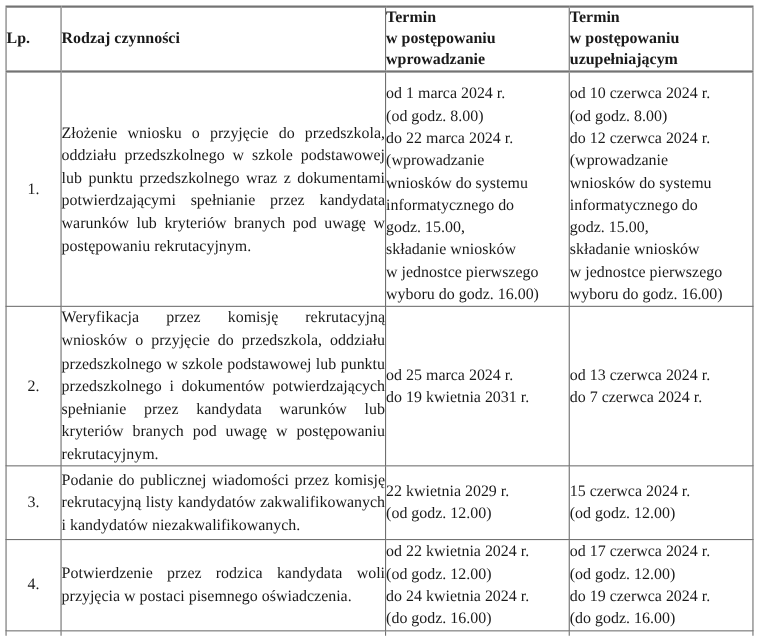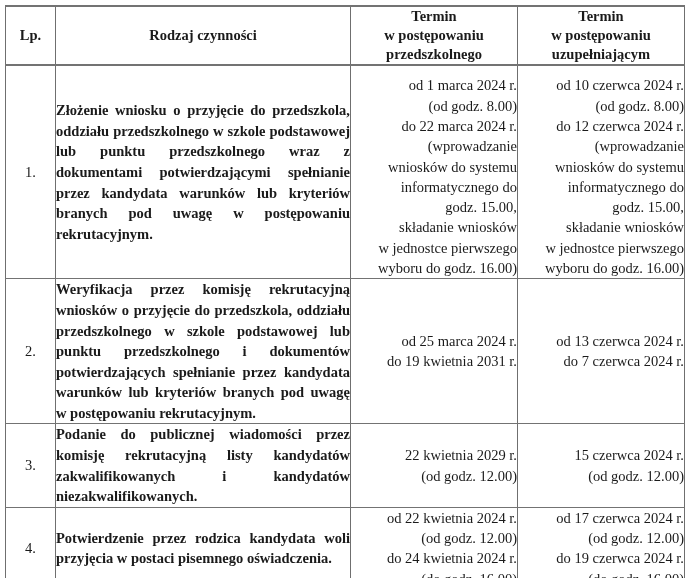--- a/index.html
+++ b/index.html
@@ -62,45 +62,44 @@
     border-left-width: 1px;
     border-right-width: 1px;
   }
 
   .head-lp,
   .head-activity,
   .head-term {
     font-weight: bold;
     font-size: 14.5px;
     line-height: 1.32;
-    text-align: center;
+    text-align: left;
     padding: 7px 4px 8px;
   }
   .head-term .hl { display: block; }
 
   .cell-lp {
     text-align: center;
     font-size: 14.5px;
     vertical-align: top;
     padding: 9px 2px 4px;
   }
   .cell-activity {
     font-size: 14.5px;
     line-height: 1.42;
     text-align: justify;
     text-align-last: left;
     vertical-align: top;
     padding: 9px 9px 6px 10px;
     hyphens: none;
-    font-weight: bold;
   }
   .cell-term {
     font-size: 14.5px;
     line-height: 1.4;
-    text-align: right;
+    text-align: left;
     vertical-align: middle;
     padding: 6px 5px;
   }
   .cell-term .tl { display: block; white-space: nowrap; }
 
   
   tr.row-1 > td { height: 176px; }
   tr.row-2 > td { height: 134px; }
   tr.row-3 > td { height: 66px; }
   tr.row-4 > td { height: 72px; }
@@ -118,21 +117,21 @@
       <col class="c-term1">
       <col class="c-term2">
     </colgroup>
     <thead>
       <tr>
         <th class="head-lp">Lp.</th>
         <th class="head-activity">Rodzaj czynności</th>
         <th class="head-term">
           <span class="hl">Termin</span>
           <span class="hl">w postępowaniu</span>
-          <span class="hl">przedszkolnego</span>
+          <span class="hl">wprowadzanie</span>
         </th>
         <th class="head-term">
           <span class="hl">Termin</span>
           <span class="hl">w postępowaniu</span>
           <span class="hl">uzupełniającym</span>
         </th>
       </tr>
     </thead>
     <tbody>
 

